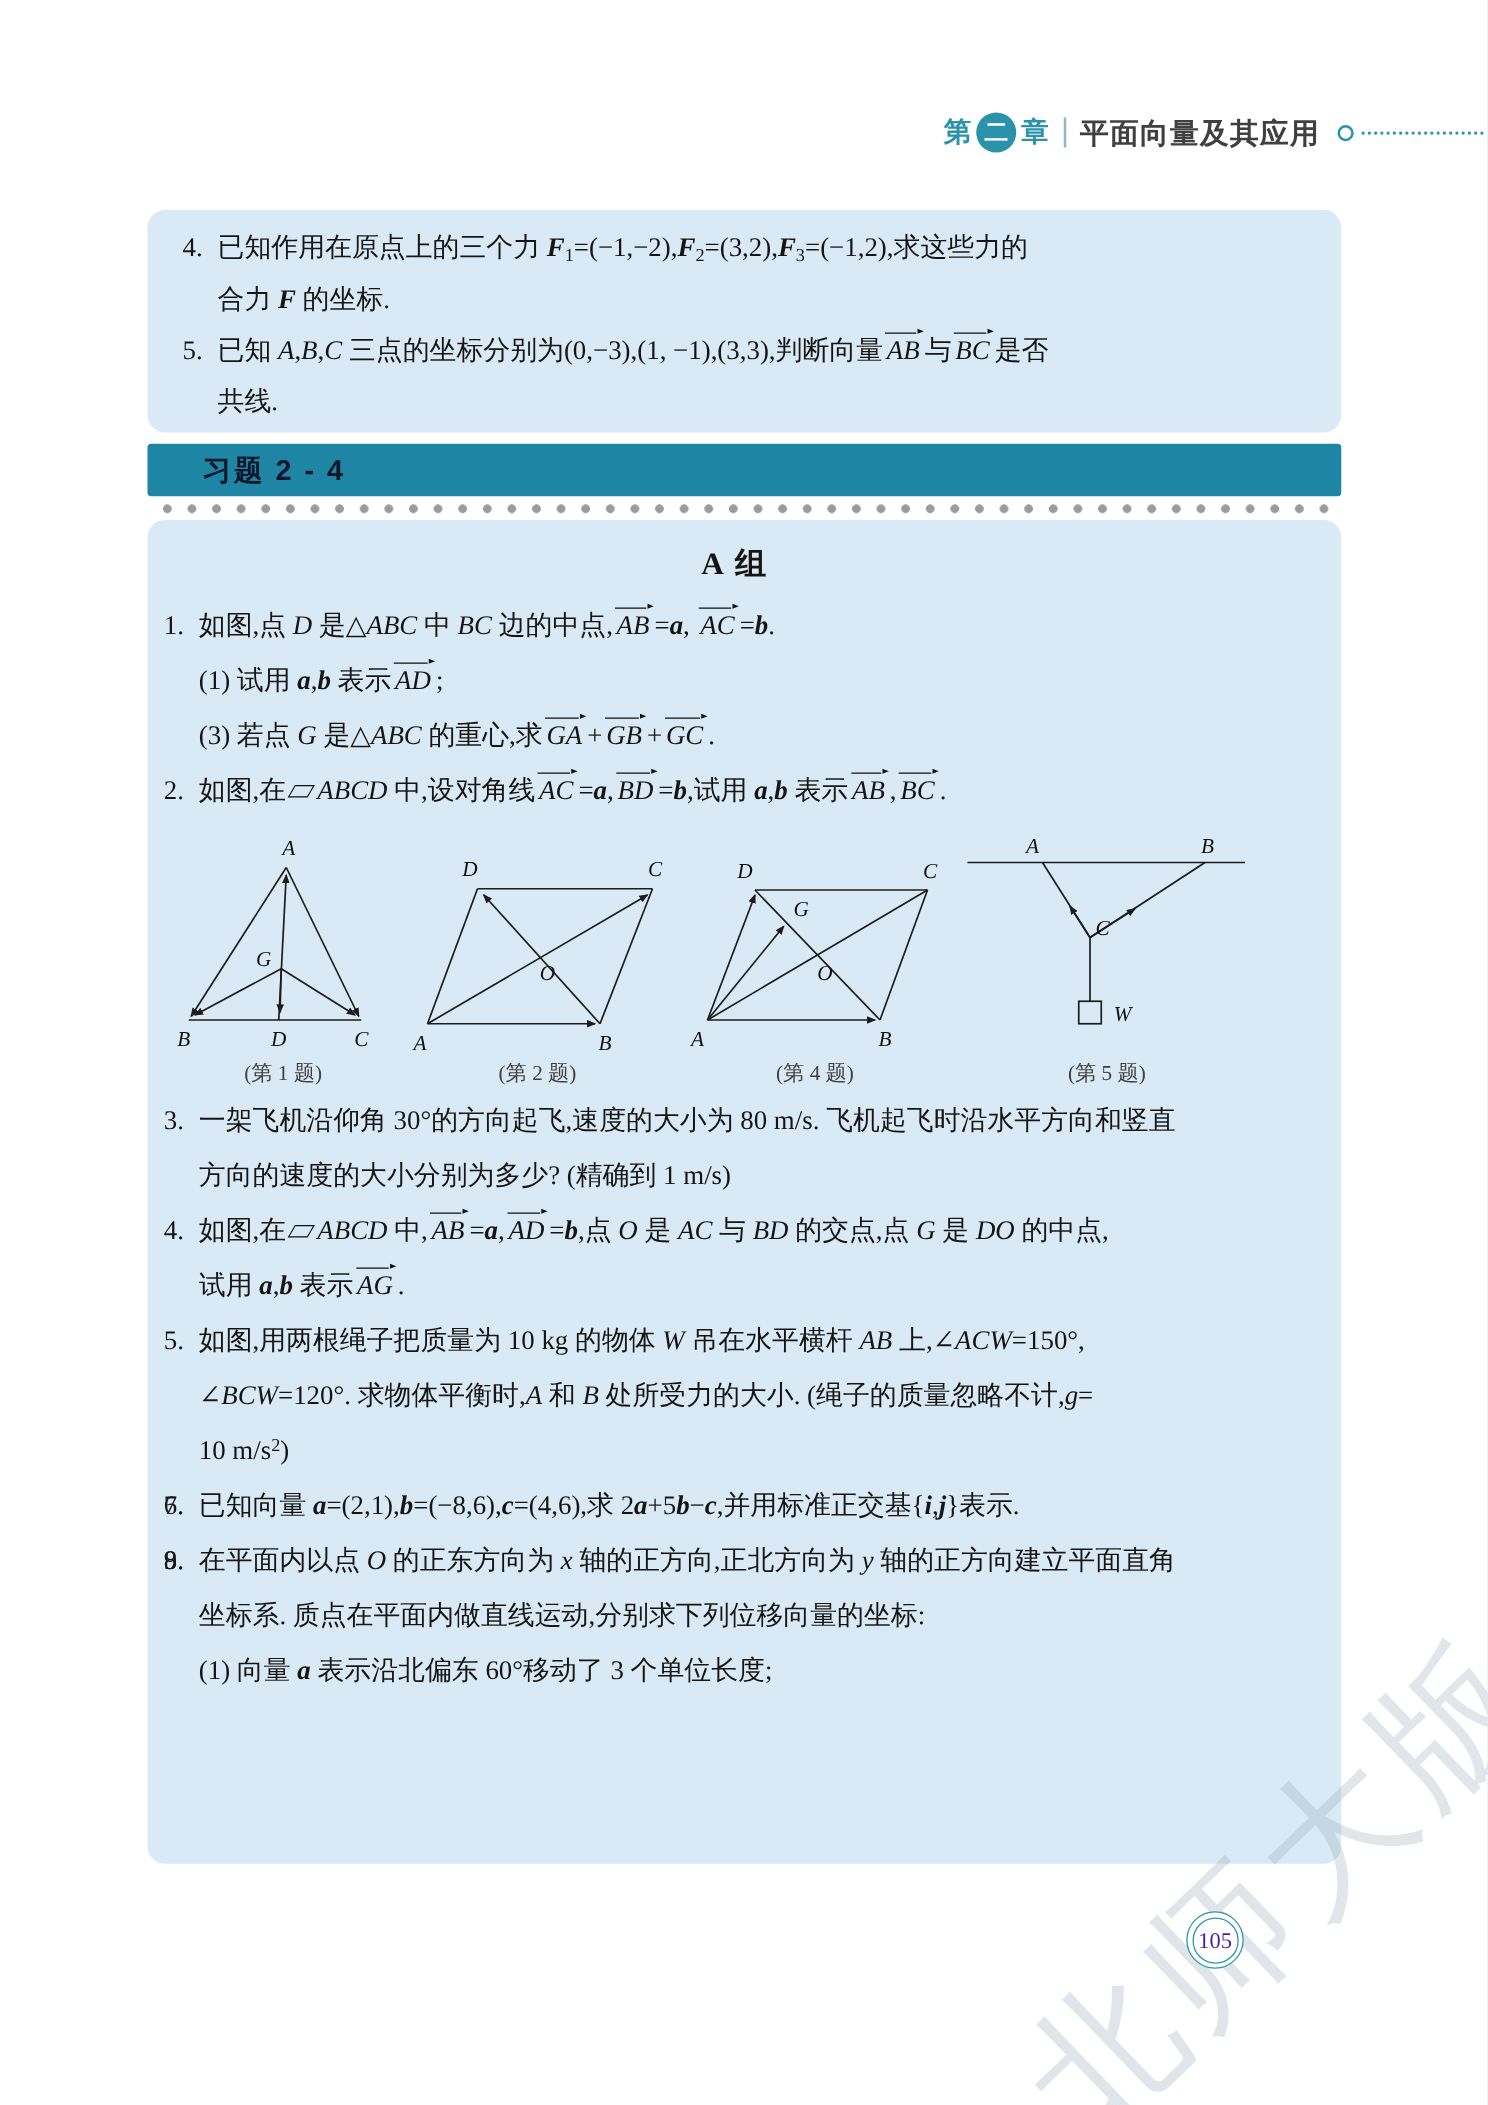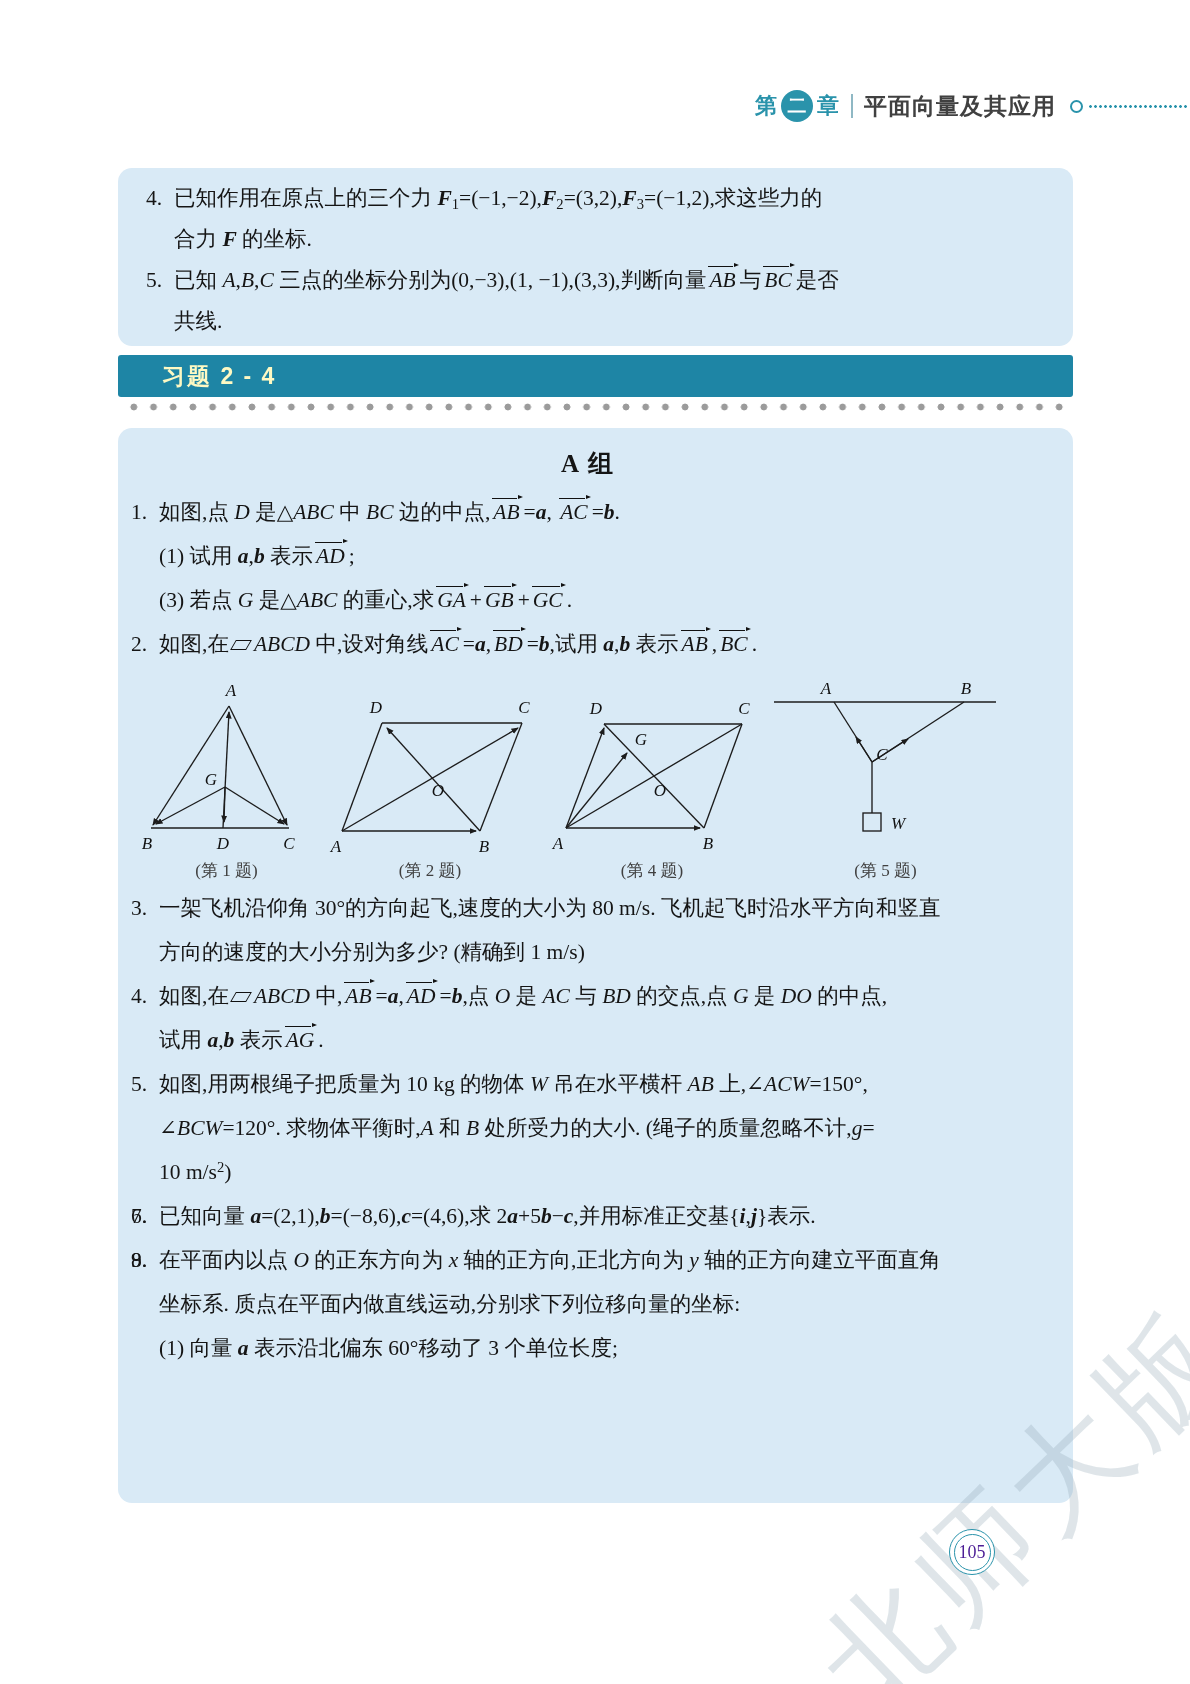--- a/index.html
+++ b/index.html
@@ -12,23 +12,23 @@
   .chapter-word{color:#2a93ab;font-family:"Liberation Sans","DejaVu Sans",sans-serif;font-weight:bold;font-size:22px;}
   .chapter-badge{width:32px;height:32px;border-radius:50%;background:#2a93ab;color:#fff;display:flex;align-items:center;justify-content:center;font-size:19px;font-weight:bold;margin:0 4px;font-family:"Liberation Sans","DejaVu Sans",sans-serif;}
   .hdr-divider{width:2px;height:24px;background:#8fb8c4;margin:0 11px 0 12px;}
   .hdr-title{color:#404040;font-family:"Liberation Sans","DejaVu Sans",sans-serif;font-weight:bold;font-size:23px;letter-spacing:1px;}
   .hdr-ring{width:9px;height:9px;border:2.5px solid #2a93ab;border-radius:50%;margin:0 5px 0 14px;}
   .hdr-dotline{width:100px;height:5px;background-image:radial-gradient(circle,#2a93ab 1.1px,transparent 1.6px);background-size:5px 5px;background-repeat:repeat-x;background-position:0 center;}
   
   .bluebox{position:absolute;left:118px;width:955px;background:#d9eaf6;border-radius:14px;}
   #topbox{top:168px;height:178px;padding:10px 40px 0 28px;box-sizing:border-box;}
   #topbox .prob{line-height:41px;}
-  #mainbox{top:428px;height:1075px;padding:18px 28px 0 13px;box-sizing:border-box;}
+  #mainbox{top:416px;height:1075px;padding:18px 28px 0 13px;box-sizing:border-box;}
   .banner{position:absolute;left:118px;top:355px;width:955px;height:42px;background:#1e85a5;border-radius:3px;display:flex;align-items:center;box-sizing:border-box;padding-left:44px;}
-  .banner span{color:#fef9c3;font-family:"Liberation Sans","DejaVu Sans",sans-serif;font-weight:bold;font-size:23px;letter-spacing:2px;}
+  .banner span{color:#0f172a;font-family:"Liberation Sans","DejaVu Sans",sans-serif;font-weight:bold;font-size:23px;letter-spacing:2px;}
   .dots-sep{position:absolute;left:122px;top:401px;width:948px;height:12px;
     background-image:radial-gradient(circle,#9b9b9b 3.2px,transparent 3.7px);
     background-size:19.7px 12px;background-repeat:repeat-x;background-position:2px center;}
   
   .group-head{text-align:center;font-weight:bold;font-size:25px;height:36px;line-height:36px;margin-bottom:8px;letter-spacing:2px;}
   .prob{position:relative;padding-left:28px;line-height:44px;font-size:21.5px;}
   .prob .pnum{position:absolute;left:0;top:0;}
   .prob.sub{padding-left:28px;}
   .it{font-style:italic;}
   .bv{font-weight:bold;font-style:italic;}

